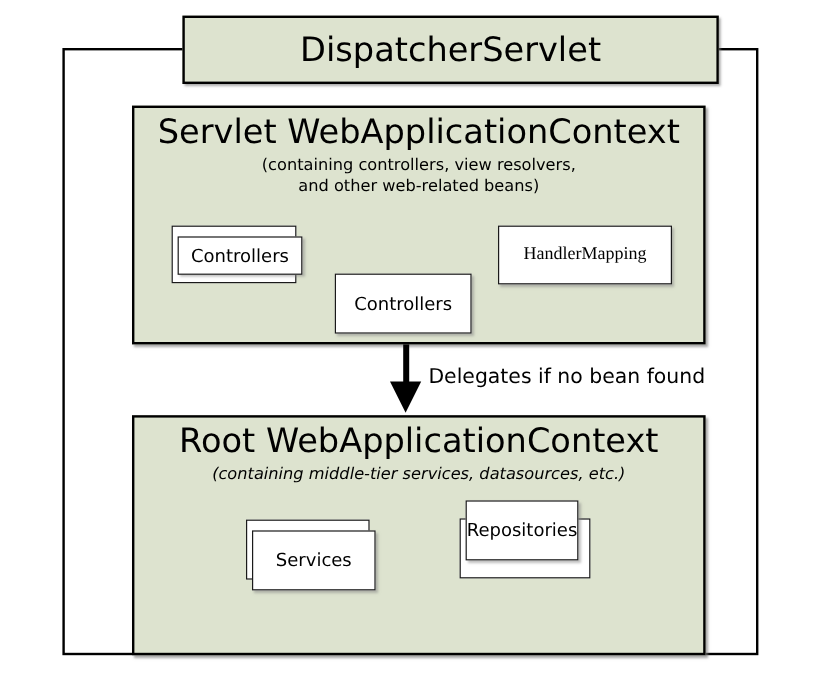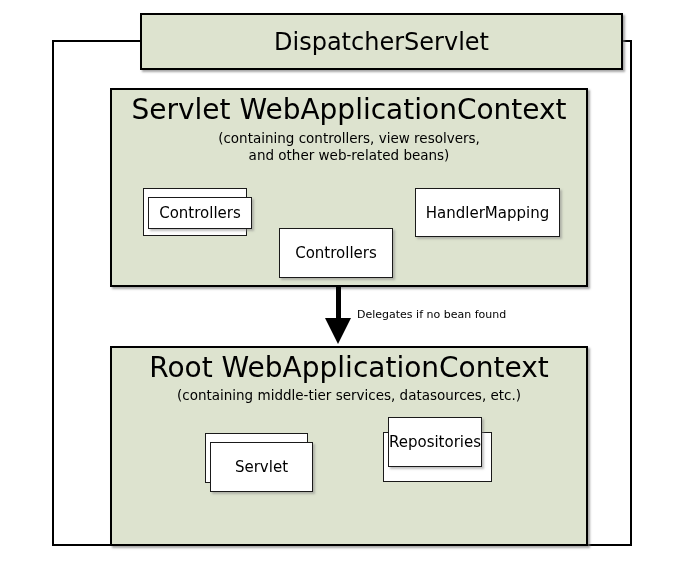--- a/index.html
+++ b/index.html
@@ -26,82 +26,82 @@
     z-index: 1;
   }
 
   
   .green-box {
     background: #dde3cf;
     border: 2px solid #000000;
     box-shadow: 2px 2px 2px rgba(120,120,120,0.65);
   }
   .dispatcher-box {
-    left: 140px; top: 13px; width: 483px; height: 57px;
+    left: 152px; top: 13px; width: 447px; height: 57px;
     z-index: 3;
     display: flex; align-items: center; justify-content: center;
-    font-size: 24px;
+    font-size: 28px;
   }
   .servlet-box { left: 110px; top: 88px; width: 478px; height: 199px; z-index: 2; }
   .root-box    { left: 110px; top: 346px; width: 478px; height: 200px; z-index: 2; }
 
   .ctx-title {
     left: 0; top: 3px; width: 100%;
     text-align: center;
     font-size: 28px; line-height: 34px;
   }
   .ctx-subtitle {
     left: 0; width: 100%;
     text-align: center;
     font-size: 13.5px; line-height: 17px;
   }
   .servlet-subtitle { top: 40px; }
-  .root-subtitle { top: 39px; }
+  .root-subtitle { top: 39px; font-style: italic; }
 
   
   .bean-box {
     background: #ffffff;
     border: 1.5px solid #1a1a1a;
     display: flex; align-items: center; justify-content: center;
     font-size: 15px;
     z-index: 4;
     box-shadow: 2px 2px 2px rgba(130,130,130,0.5);
   }
   .bean-back {
     background: #ffffff;
     border: 1.5px solid #1a1a1a;
     z-index: 3;
   }
 
   
   .controllers-back  { left: 143px; top: 188px; width: 104px; height: 48px; }
   .controllers-front { left: 148px; top: 197px; width: 104px; height: 32px; }
   .viewresolver      { left: 279px; top: 228px; width: 114px; height: 50px; }
-  .handlermapping    { left: 415px; top: 188px; width: 145px; height: 49px; }
+  .handlermapping    { left: 415px; top: 188px; width: 145px; height: 49px; font-family: Liberation Serif, serif; }
 
   .services-back     { left: 205px; top: 433px; width: 103px; height: 50px; }
   .services-front    { left: 210px; top: 442px; width: 103px; height: 50px; }
   .repositories-back { left: 383px; top: 432px; width: 109px; height: 50px; }
   .repositories-front{ left: 388px; top: 417px; width: 94px; height: 50px; }
 
   
   .arrow-shaft {
     left: 336px; top: 287px; width: 5px; height: 33px;
     background: #000000; z-index: 2;
   }
   .arrow-head {
     left: 325px; top: 318px; width: 0; height: 0;
     border-left: 13.5px solid transparent;
     border-right: 13.5px solid transparent;
     border-top: 26px solid #000000;
     z-index: 2;
   }
   .arrow-label {
     left: 357px; top: 305px;
-    font-size: 11px; line-height: 19px;
+    font-size: 17px; line-height: 19px;
     white-space: nowrap;
     z-index: 2;
   }
 </style>
 </head>
 <body>
 
 <div id="canvas">
 
   <div class="abs outer-rect"></div>
@@ -126,18 +126,18 @@
   <div class="abs arrow-shaft"></div>
   <div class="abs arrow-head"></div>
   <div class="abs arrow-label">Delegates if no bean found</div>
 
   <div class="abs green-box root-box">
     <div class="abs ctx-title">Root WebApplicationContext</div>
     <div class="abs ctx-subtitle root-subtitle">(containing middle-tier services, datasources, etc.)</div>
   </div>
 
   <div class="abs bean-back services-back"></div>
-  <div class="abs bean-box services-front">Servlet</div>
+  <div class="abs bean-box services-front">Services</div>
 
   <div class="abs bean-back repositories-back"></div>
   <div class="abs bean-box repositories-front">Repositories</div>
 
 </div>
 
 </body></html>

